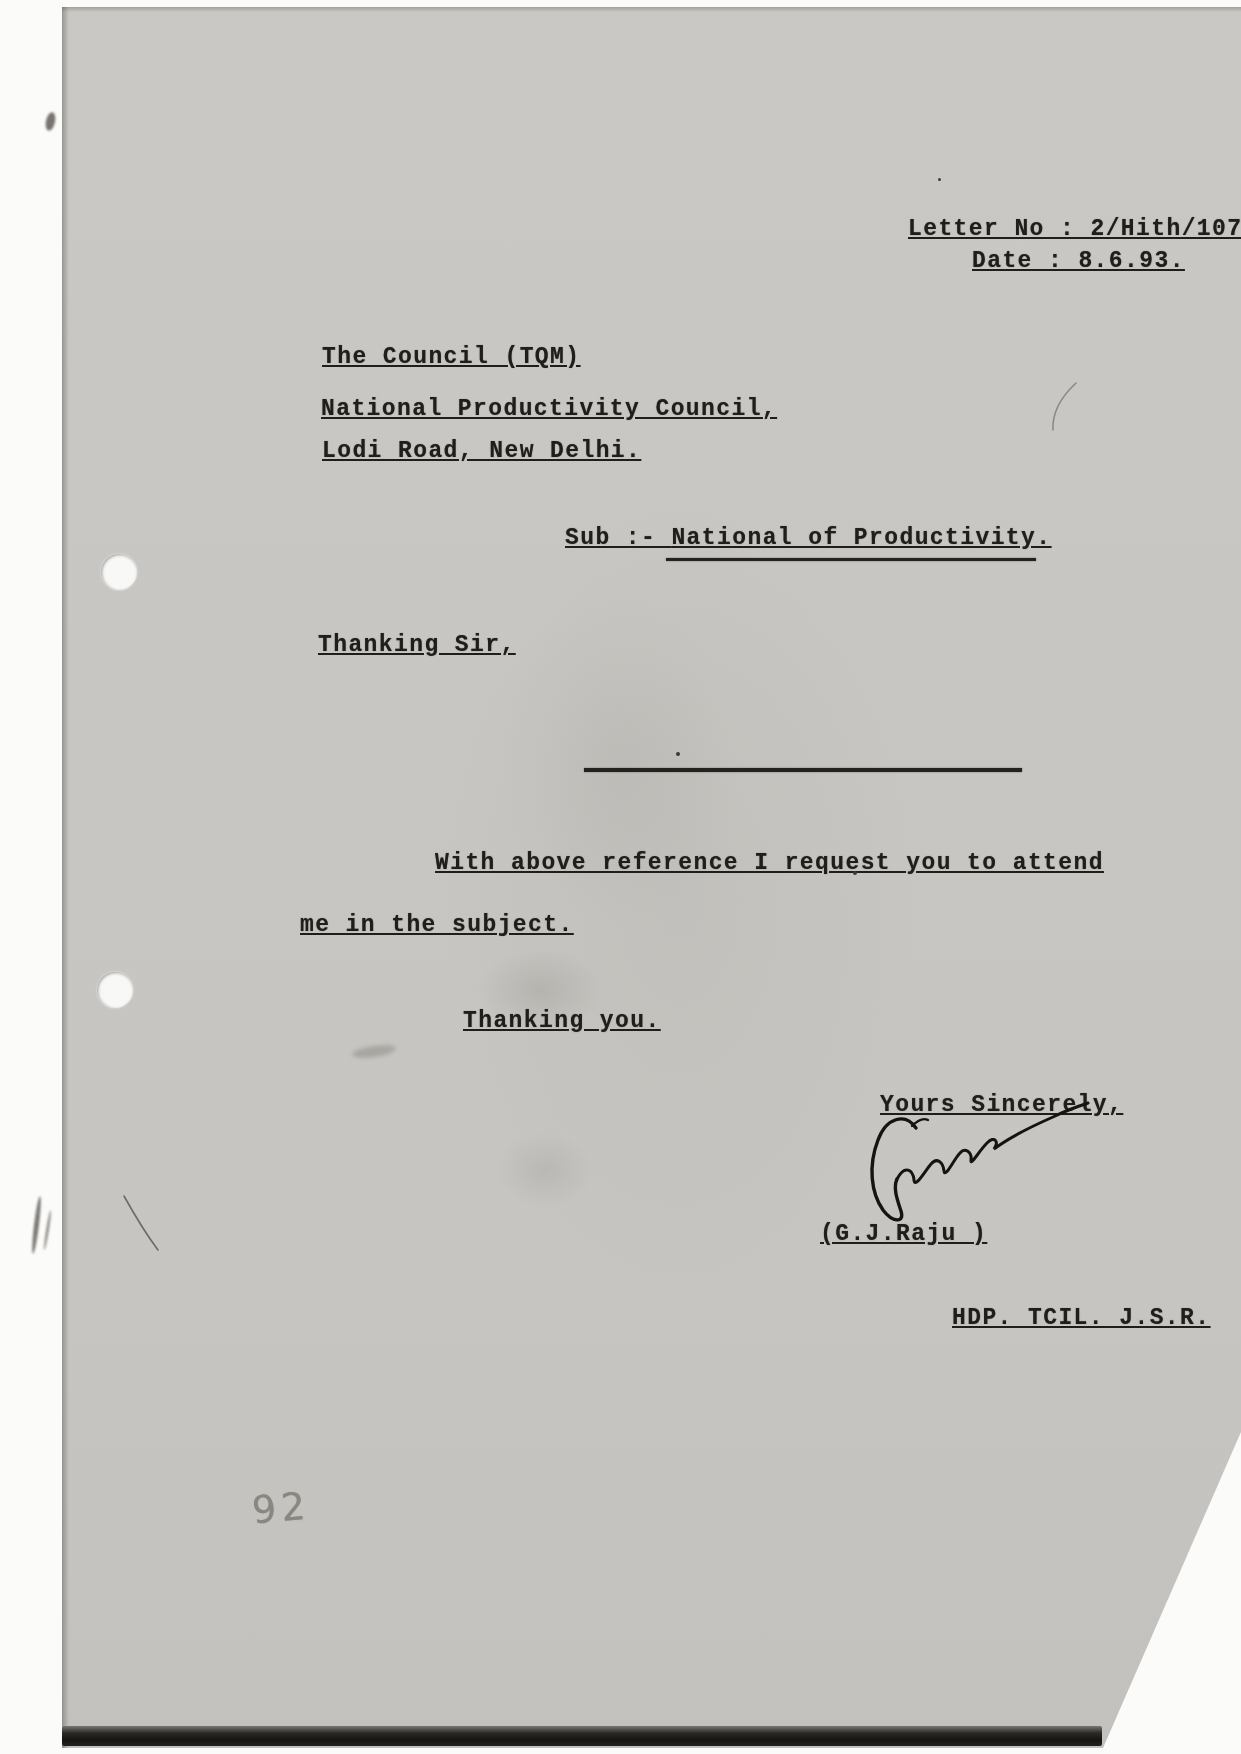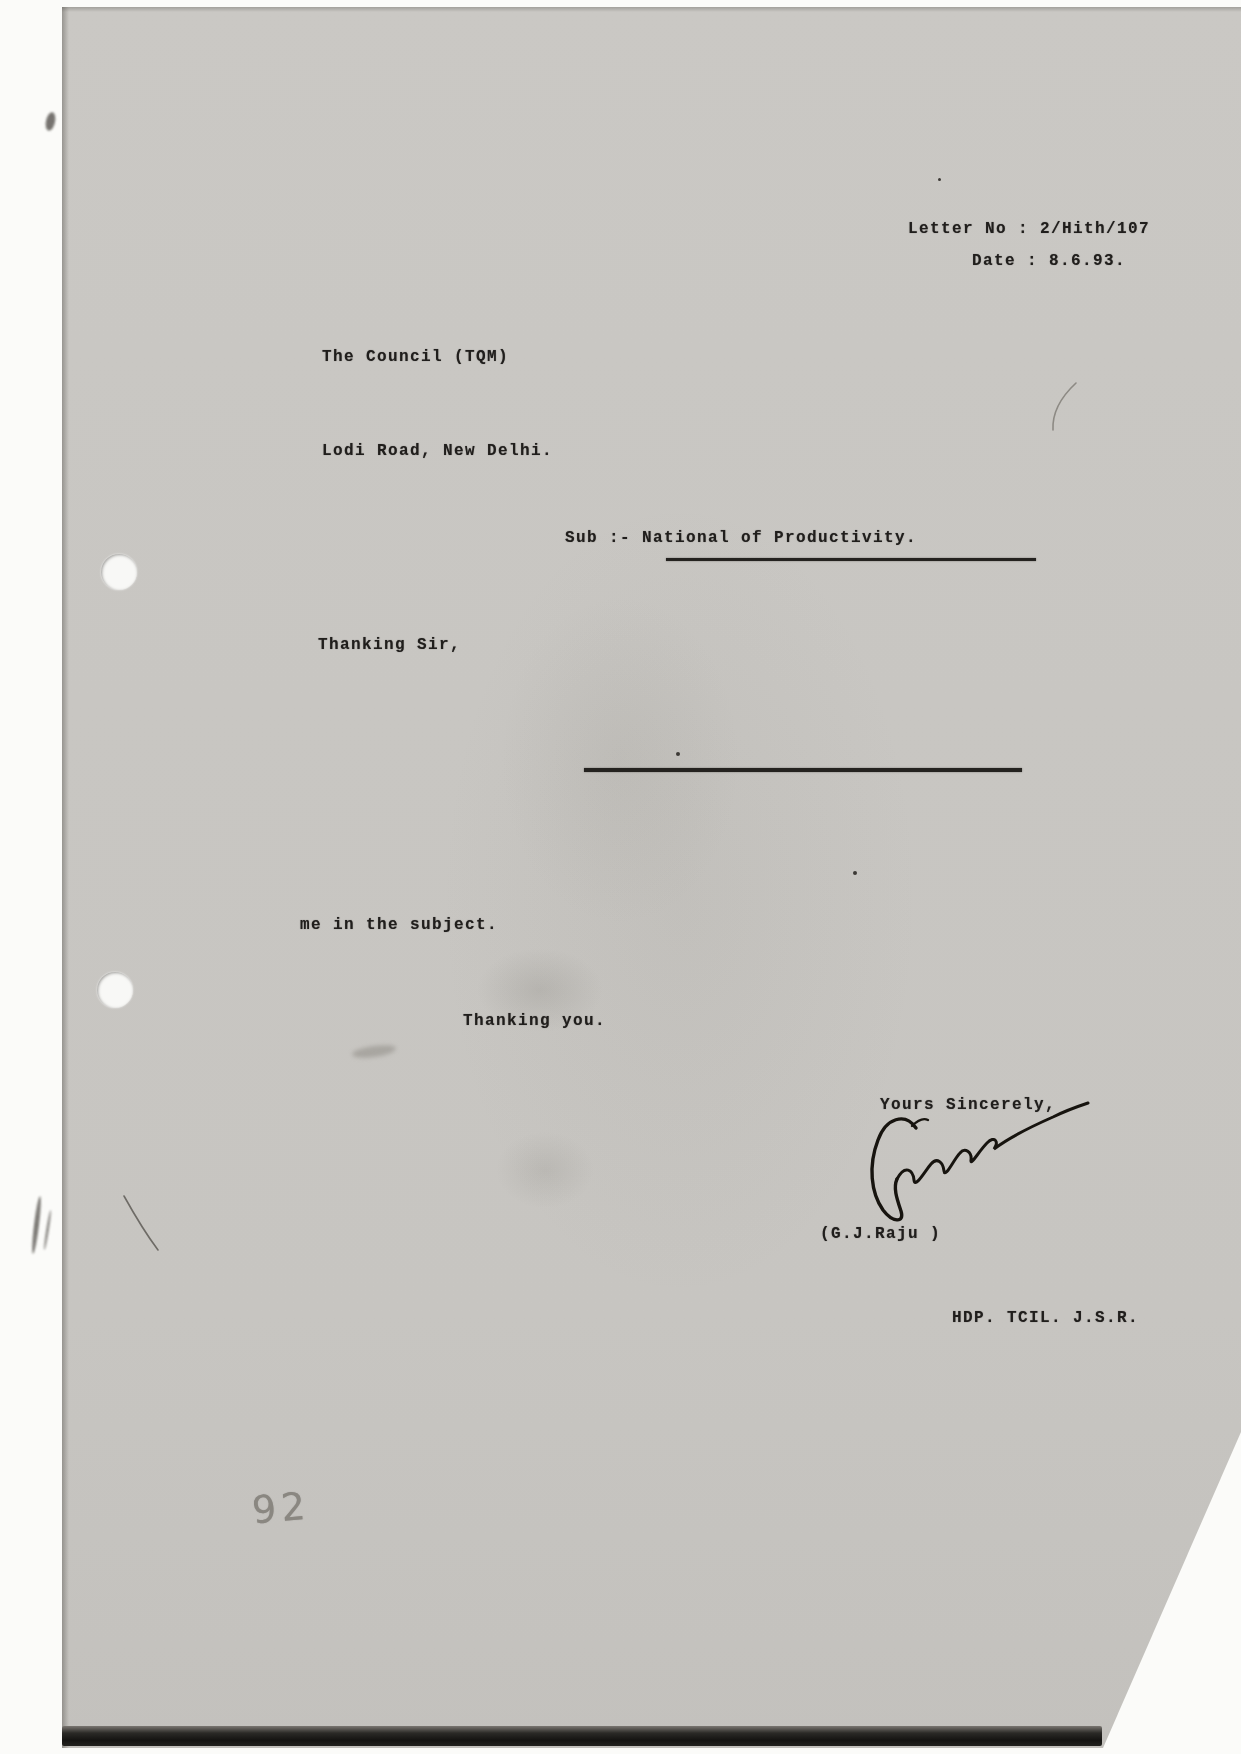--- a/index.html
+++ b/index.html
@@ -16,22 +16,22 @@
       radial-gradient(ellipse 160px 220px at 620px 760px, rgba(130,128,120,.10), transparent 75%),
       radial-gradient(ellipse 300px 500px at 680px 900px, rgba(125,122,115,.08), transparent 80%),
       linear-gradient(180deg,#cac8c4 0%,#c8c6c2 40%,#c7c5c1 75%,#c3c1bd 100%);
     clip-path:polygon(62px 7px,1241px 7px,1241px 1432px,1103px 1748px,62px 1748px);
   }
   .paper-edge-left{position:absolute;left:62px;top:7px;width:7px;height:1741px;
     background:linear-gradient(90deg,rgba(70,67,62,.38),rgba(70,67,62,0));}
   .paper-edge-top{position:absolute;left:62px;top:7px;width:1179px;height:5px;
     background:linear-gradient(180deg,rgba(70,67,62,.30),rgba(70,67,62,0));}
   .tw{
-    position:absolute;white-space:pre;font-weight:700;font-size:16px;line-height:26px;
-    letter-spacing:1.4px;color:#201e1c;text-shadow:0 0 1px rgba(32,30,28,.55);
+    position:absolute;white-space:pre;font-weight:700;font-size:23px;line-height:26px;
+    letter-spacing:1.4px;color:#201e1c;text-shadow:0 0 1px rgba(32,30,28,.55);text-decoration:underline;
   }
   .uline{position:absolute;height:3px;background:#24221f;box-shadow:0 0 1.5px rgba(20,18,16,.6);}
   .hole{position:absolute;width:36px;height:36px;border-radius:50%;background:#f8f8f6;
     box-shadow:inset 1px 1px 3px rgba(90,88,84,.55), 0 0 2px rgba(255,255,255,.8);}
   .strip{position:absolute;left:62px;top:1726px;width:1040px;height:20px;border-radius:2px;
     background:linear-gradient(180deg,#7a7671 0%,#2b2a27 35%,#151412 70%,#23221f 100%);
     filter:blur(.4px);}
   .speck{position:absolute;border-radius:50%;background:#3c3935;}
   .smudge{position:absolute;border-radius:50%;}
   .pencil{
@@ -47,29 +47,31 @@
 <div class="scan">
 
   <div class="paper"></div>
   <div class="paper-edge-left"></div>
   <div class="paper-edge-top"></div>
 
   <div class="tw" style="left:908px;top:216px">Letter No : 2/Hith/107</div>
   <div class="tw" style="left:972px;top:248px">Date : 8.6.93.</div>
 
   <div class="tw" style="left:322px;top:344px">The Council (TQM)</div>
+  <div class="tw" style="left:321px;top:396px">National Productivity Council,</div>
   <div class="tw" style="left:322px;top:438px">Lodi Road, New Delhi.</div>
 
   <div class="tw" style="left:565px;top:525px"><span>Sub :- </span><span>National of Productivity.</span></div>
   <div class="uline" style="left:666px;top:558px;width:370px"></div>
 
   <div class="tw" style="left:318px;top:632px">Thanking Sir,</div>
 
   <div class="uline" style="left:584px;top:768px;width:438px;height:4px"></div>
 
+  <div class="tw" style="left:435px;top:850px">With above reference I request you to attend</div>
   <div class="tw" style="left:300px;top:912px">me in the subject.</div>
   <div class="tw" style="left:463px;top:1008px">Thanking you.</div>
 
   <div class="tw" style="left:880px;top:1092px">Yours Sincerely,</div>
 
   <svg style="left:848px;top:1096px" width="252" height="142" viewBox="0 0 252 142">
     <path d="M68 32 C57 16 38 22 30 44 C20 70 23 97 35 114 C44 126 57 128 53 115 C49 103 45 92 49 83" fill="none" stroke="#17140f" stroke-width="3.4" stroke-linecap="round"></path>
     <path d="M49 83 C57 68 65 74 66 84 C67 93 77 75 83 68 C89 61 95 66 96 75 C97 83 106 63 112 57 C117 51 124 56 123 64 C122 71 131 55 139 47 C147 39 151 46 146 53 C158 44 180 32 205 21 C215 16 228 11 240 7" fill="none" stroke="#17140f" stroke-width="3" stroke-linecap="round"></path>
     <path d="M64 30 C70 24 76 22 80 24" fill="none" stroke="#17140f" stroke-width="2.4" stroke-linecap="round"></path>
   </svg>

